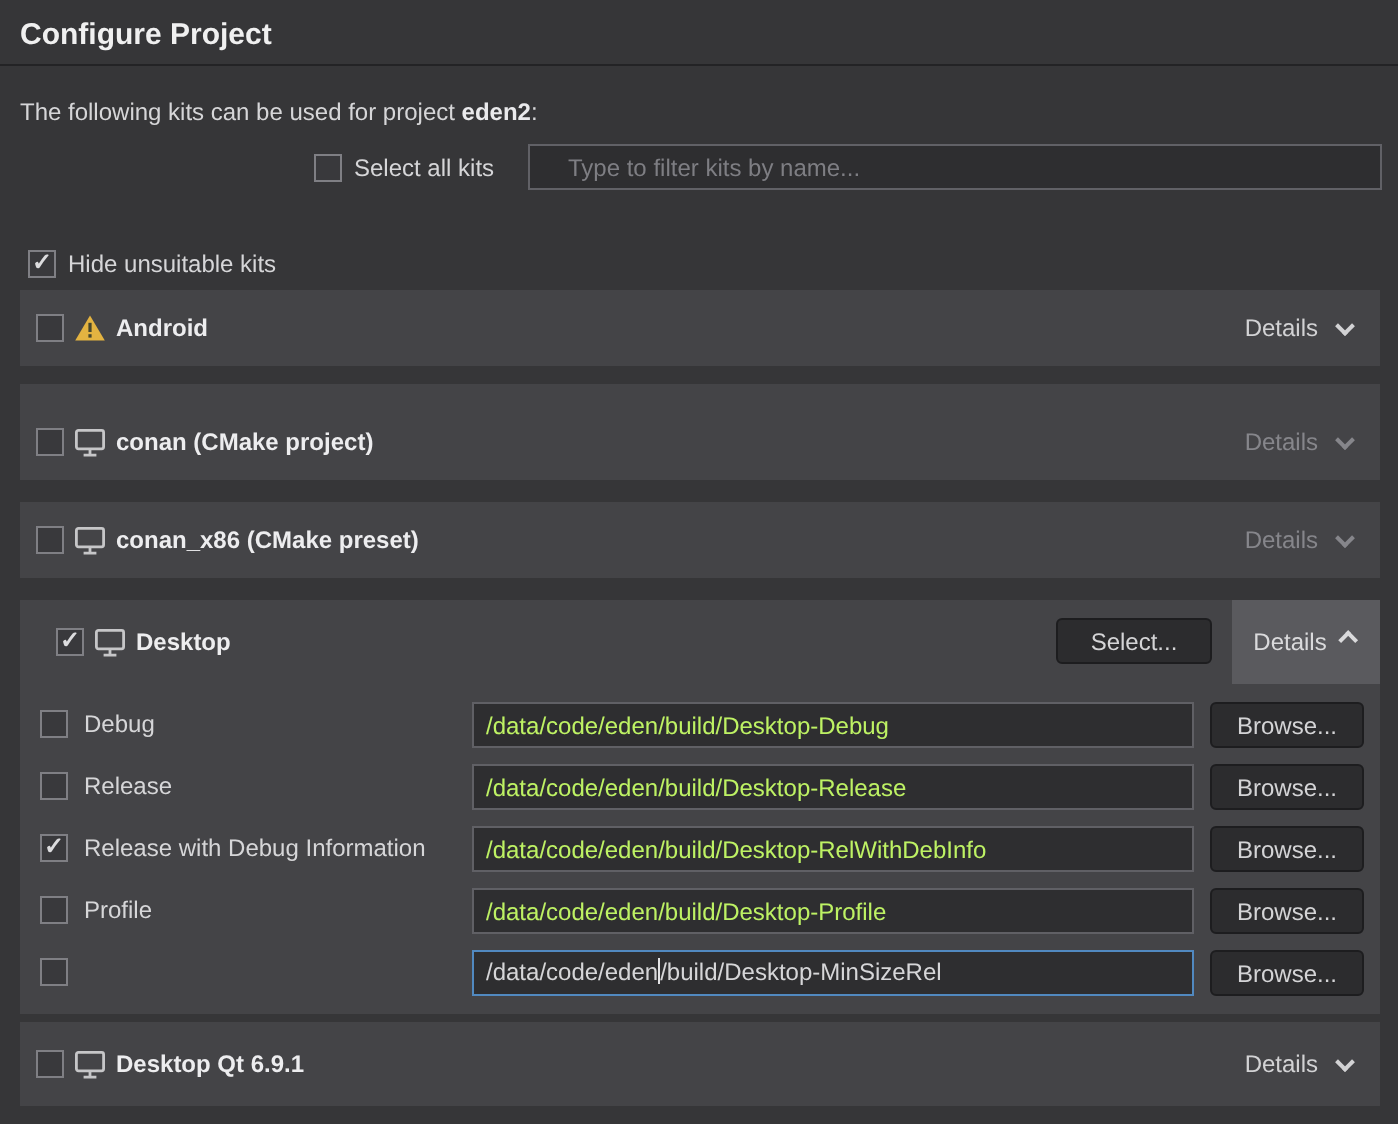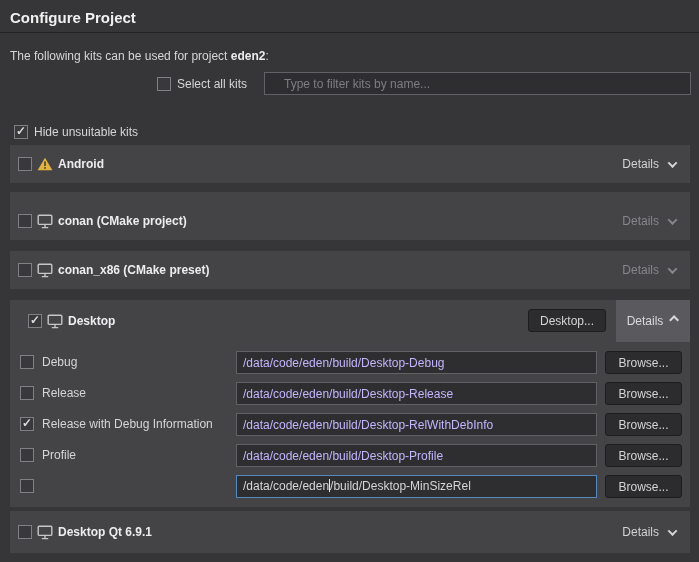--- a/index.html
+++ b/index.html
@@ -49,21 +49,21 @@
   .details-tab { position:absolute; right:0; top:0; width:74px; height:42px;
         background:#5a5a5e; display:flex; align-items:center; justify-content:center;
         gap:9px; color:#dadadc; }
   .btn { background:#2c2c2e; border:1px solid #1d1d1f; border-radius:3px; color:#d4d4d6;
         font-family:"Liberation Sans", sans-serif; font-size:12px; }
   .manage-btn { position:absolute; top:9px; right:84px; width:78px; height:23px; }
   .cfg-row { position:absolute; left:8px; width:664px; height:23px; }
   .cfg-row .cb { position:absolute; left:2px; top:4px; }
   .cfg-label { position:absolute; left:24px; top:4px; color:#d6d6d8; }
   .path-input { position:absolute; left:218px; top:0; width:361px; height:23px;
-        background:#2e2e30; border:1px solid #606065; color:#c4b5fd; padding:0 6px;
+        background:#2e2e30; border:1px solid #606065; color:#bef264; padding:0 6px;
         font-family:"Liberation Sans", sans-serif; font-size:12px; outline:none; }
   .path-box { position:absolute; left:218px; top:0; width:361px; height:23px;
         background:#2e2e30; border:1px solid #5189c0; color:#d6d6d8; padding:0 6px;
         line-height:21px; white-space:nowrap; overflow:hidden; }
   .caret { display:inline-block; width:1px; height:13px; background:#e4e4e6;
         vertical-align:-2px; }
   .browse-btn { position:absolute; right:0; top:0; width:77px; height:23px; }
 </style>
 </head>
 <body>
@@ -156,21 +156,21 @@
     <div class="desktop-header">
       <span class="cb checked"></span>
       <span class="kit-icon">
         <svg width="16" height="15" viewBox="0 0 16 15" fill="none" stroke="#c6c6c8" stroke-width="1.4">
             <rect x="1.2" y="1.2" width="13.6" height="9.2" rx="1"></rect>
             <path d="M8 10.4 V13 M4.8 13.6 H11.2"></path>
           </svg>
       </span>
       <span class="kit-name">Desktop</span>
     </div>
-    <button class="btn manage-btn">Desktop...</button>
+    <button class="btn manage-btn">Select...</button>
     <div class="details-tab">
       <span>Details</span>
       <span class="chev up"></span>
     </div>
 
     <div class="cfg-row" style="top:51px;">
       <span class="cb"></span>
       <span class="cfg-label">Debug</span>
       <input class="path-input" type="text" value="/data/code/eden/build/Desktop-Debug" style="">
       <button class="btn browse-btn">Browse...</button>

